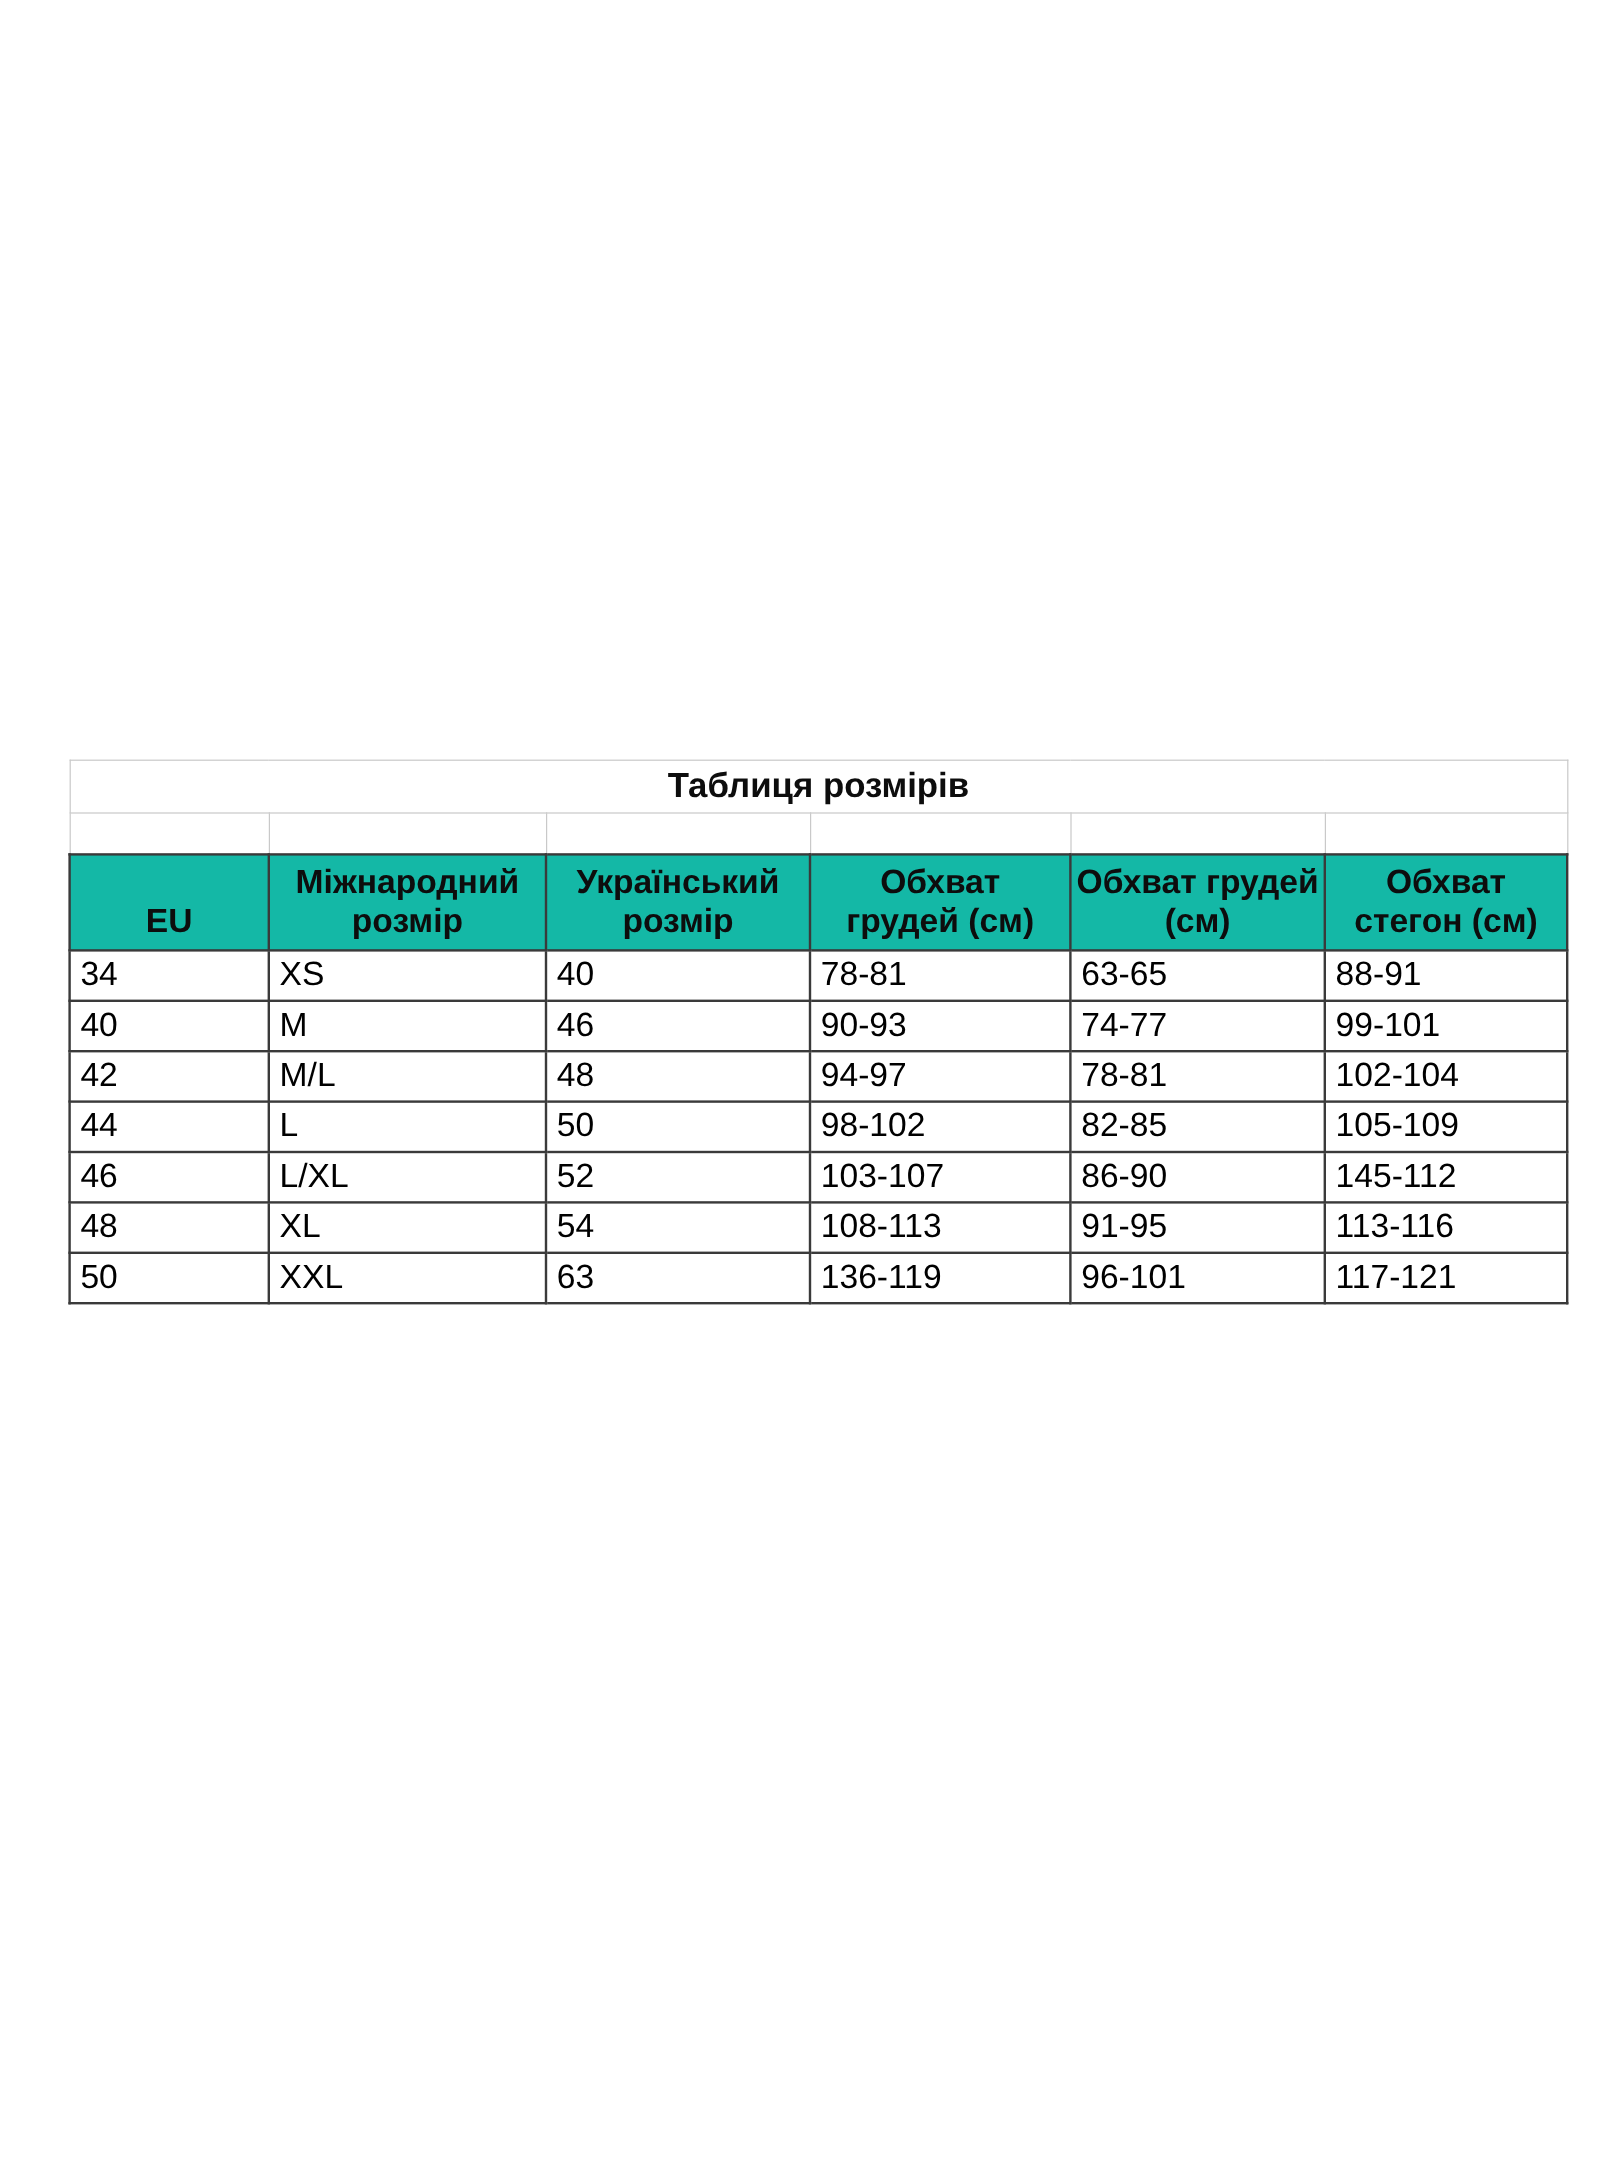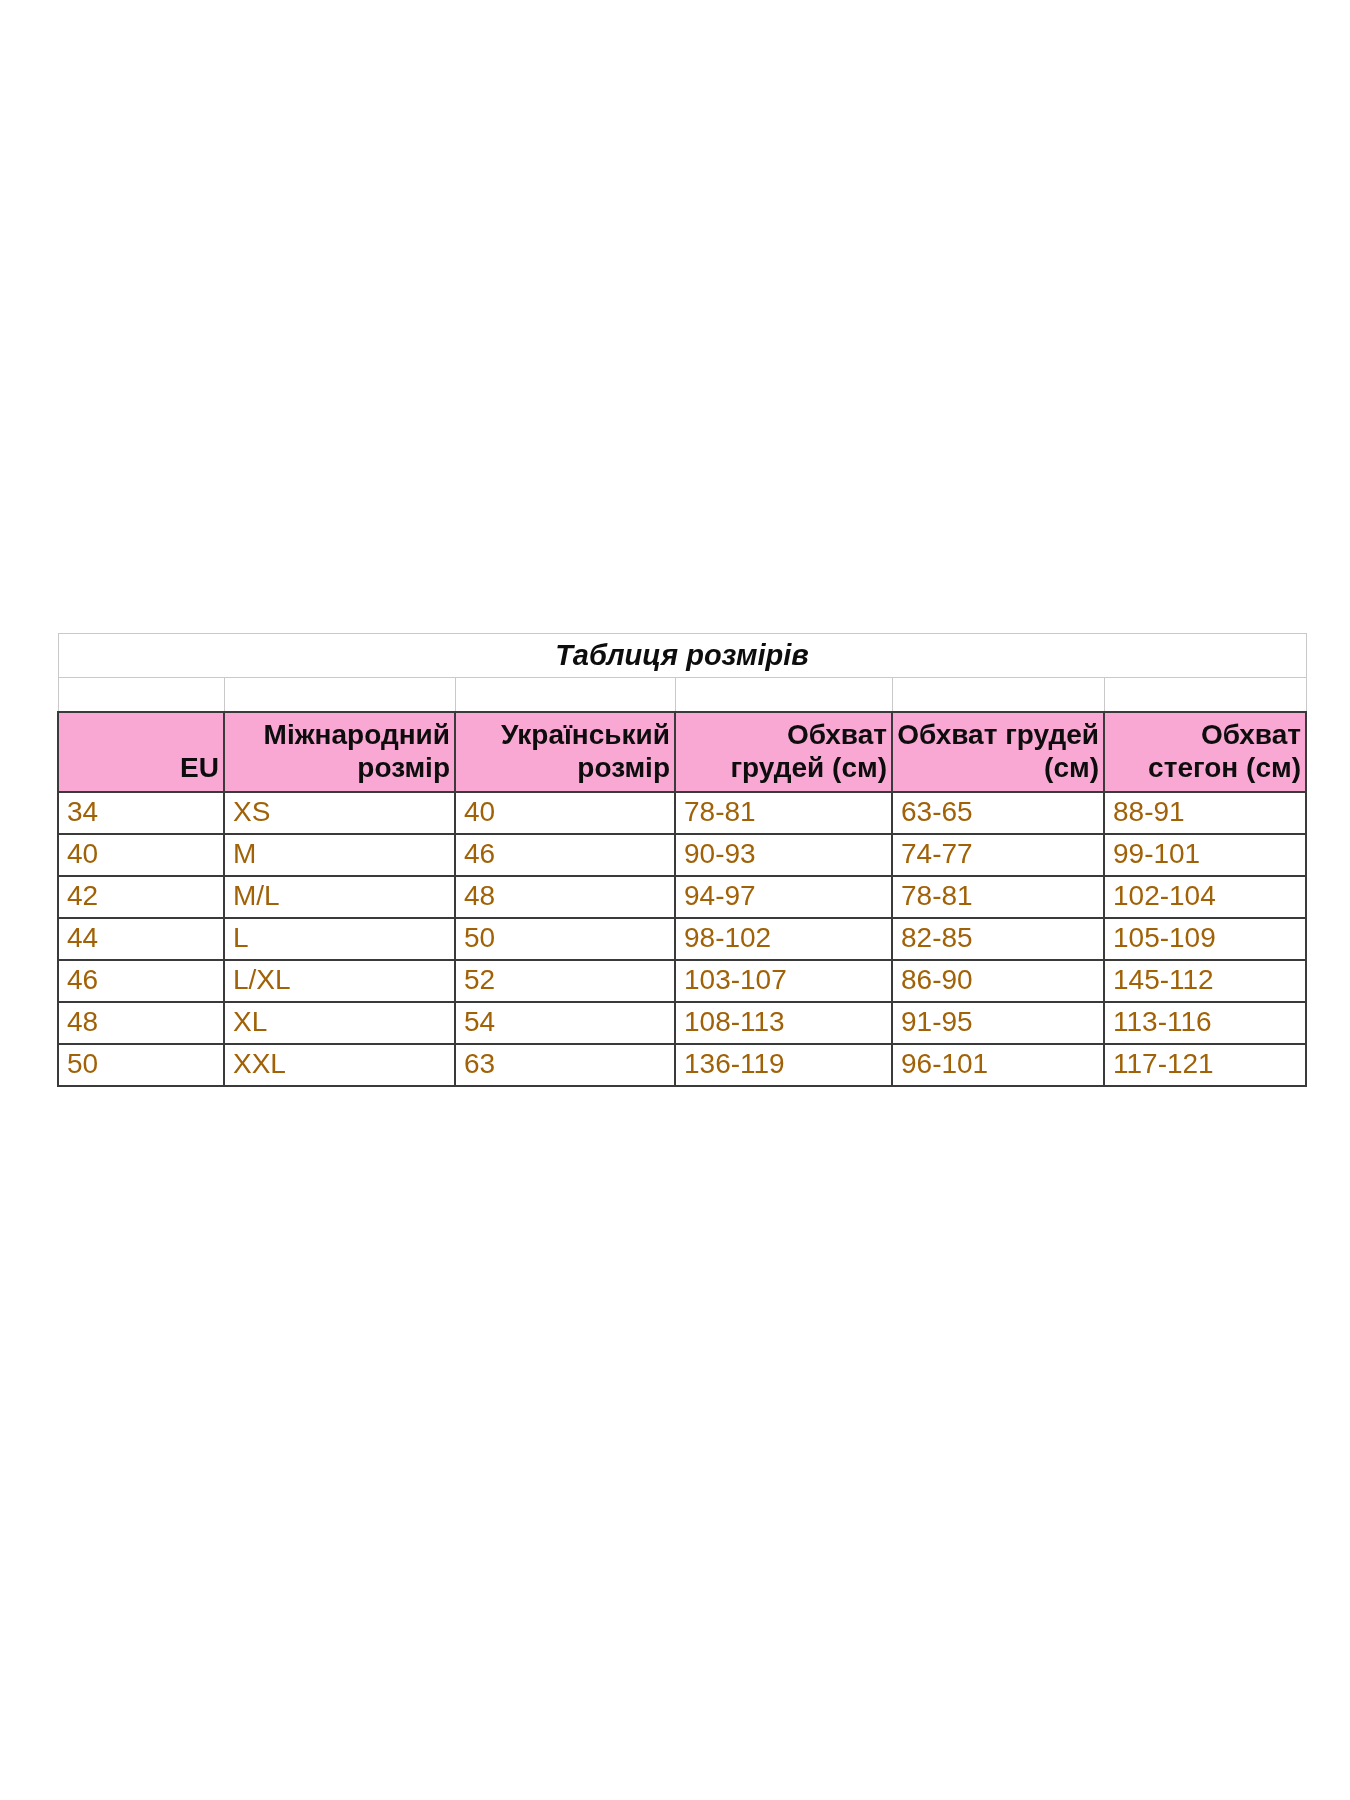--- a/index.html
+++ b/index.html
@@ -23,49 +23,48 @@
     table-layout: fixed;
   }
   .title-cell {
     border: 1px solid #c9c9c9;
     height: 41px;
     text-align: center;
     vertical-align: middle;
     font-size: 29px;
     font-weight: bold;
     color: #0d0d0d;
-    font-style: italic;
   }
   .spacer-cell {
     border: 1px solid #c9c9c9;
     height: 31px;
     background: #ffffff;
   }
   th.hdr {
     border: 2px solid #3a3a3a;
-    background: #f9a8d4;
+    background: #14b8a6;
     height: 71px;
     font-size: 28px;
     font-weight: bold;
-    text-align: right;
+    text-align: center;
     vertical-align: bottom;
     padding: 0 4px 7px 4px;
     line-height: 1.18;
     white-space: pre-line;
     color: #0d0d0d;
   }
   td.cell {
     border: 2px solid #3a3a3a;
     height: 38px;
     font-size: 28px;
     text-align: left;
     vertical-align: middle;
     padding: 0 4px 2px 8px;
     background: #ffffff;
-    color: #a16207;
+    color: #000000;
   }
 </style>
 </head>
 <body>
 
 <table class="size-table">
   <colgroup>
     <col style="width:166px">
     <col style="width:231px">
     <col style="width:220px">

